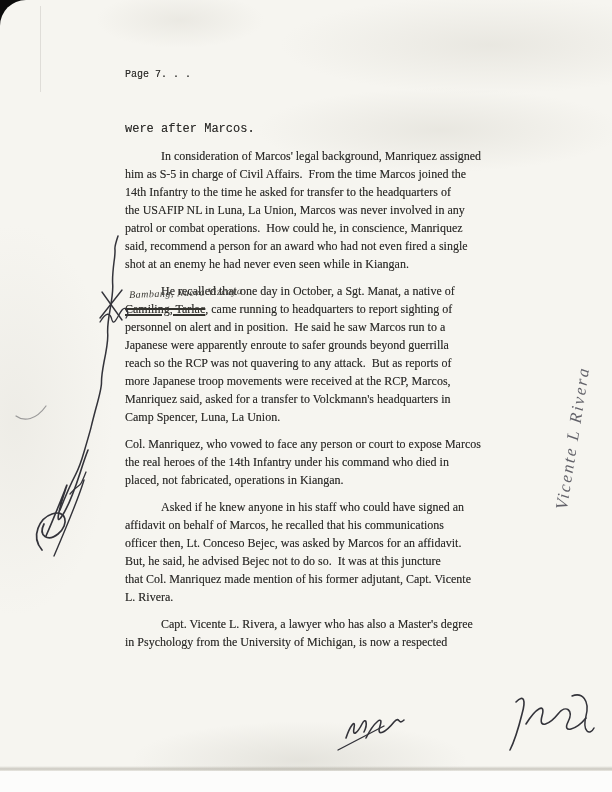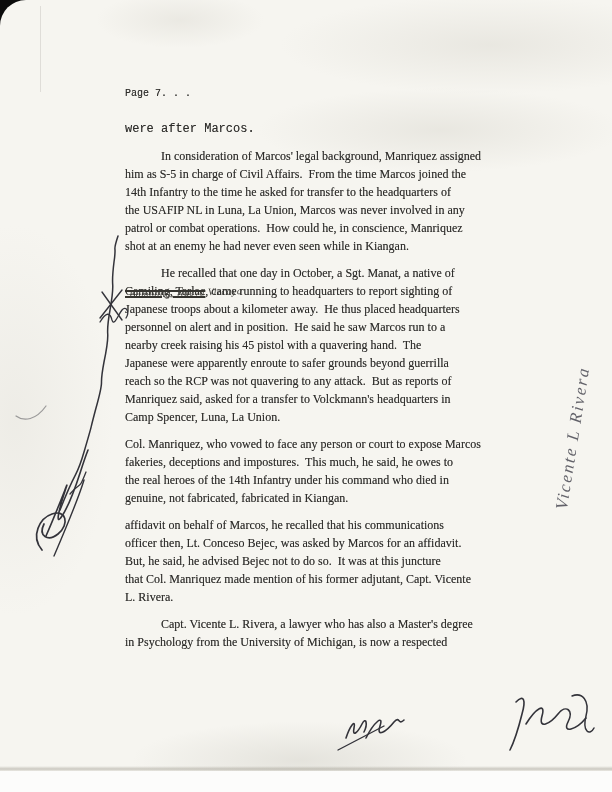--- a/index.html
+++ b/index.html
@@ -30,21 +30,21 @@
   }
   .edge-shadow {
     position:absolute; left:0; top:766px; width:612px; height:5px; z-index:3;
     background:linear-gradient(to bottom, rgba(150,146,134,0), rgba(150,146,134,0.45) 60%, rgba(150,146,134,0.12));
   }
   .bottom-strip {
     position:absolute; left:0; top:771px; width:612px; height:21px;
     background:#fcfcfb; z-index:3;
   }
   .page-label {
-    position:absolute; left:125px; top:88px; z-index:4;
+    position:absolute; left:125px; top:69px; z-index:4;
     font-size:10px; color:#2e2d2b; white-space:pre;
     text-shadow:0 0 0.5px rgba(30,30,28,0.5);
   }
   .typewriter {
     position:absolute; left:125px; top:120px; width:445px; z-index:4;
     font-size:12px; line-height:18px; color:#2e2d2b;
     text-shadow:0 0 0.5px rgba(30,30,28,0.45);
   }
   .line { white-space:pre; }
   .line.indent { padding-left:36px; }
@@ -83,40 +83,40 @@
 
 <div class="typewriter">
   <div class="line">were after Marcos.</div>
 
 <div class="para">
       <div class="line indent">In consideration of Marcos' legal background, Manriquez assigned</div>
       <div class="line">him as S-5 in charge of Civil Affairs.  From the time Marcos joined the</div>
       <div class="line">14th Infantry to the time he asked for transfer to the headquarters of</div>
       <div class="line">the USAFIP NL in Luna, La Union, Marcos was never involved in any</div>
       <div class="line">patrol or combat operations.  How could he, in conscience, Manriquez</div>
+      <div class="line">said, recommend a person for an award who had not even fired a single</div>
       <div class="line">shot at an enemy he had never even seen while in Kiangan.</div>
     </div>
     <div class="para">
       <div class="line indent">He recalled that one day in October, a Sgt. Manat, a native of</div>
       <div class="line"><span class="strike">Camiling, Tarlac</span>, came running to headquarters to report sighting of</div>
-      <div class="line">Japanese troops about a kilometer away.  He thus placed headquarters</div>
       <div class="line">personnel on alert and in position.  He said he saw Marcos run to a</div>
-      <div class="line">nearby creek raising his 45 pistol with a quavering hand.  The</div>
       <div class="line">Japanese were apparently enroute to safer grounds beyond guerrilla</div>
       <div class="line">reach so the RCP was not quavering to any attack.  But as reports of</div>
+      <div class="line">more Japanese troop movements were received at the RCP, Marcos,</div>
       <div class="line">Manriquez said, asked for a transfer to Volckmann's headquarters in</div>
       <div class="line">Camp Spencer, Luna, La Union.</div>
     </div>
     <div class="para">
       <div class="line">Col. Manriquez, who vowed to face any person or court to expose Marcos</div>
-      <div class="line">fakeries, deceptions and impostures.  This much, he said, he owes to</div>
       <div class="line">the real heroes of the 14th Infantry under his command who died in</div>
-      <div class="line">genuine, not fabricated, fabricated in Kiangan.</div>
+      <div class="line">placed, not fabricated, operations in Kiangan.</div>
     </div>
     <div class="para">
+      <div class="line indent">Asked if he knew anyone in his staff who could have signed an</div>
       <div class="line">affidavit on behalf of Marcos, he recalled that his communications</div>
       <div class="line">officer then, Lt. Conceso Bejec, was asked by Marcos for an affidavit.</div>
       <div class="line">But, he said, he advised Bejec not to do so.  It was at this juncture</div>
       <div class="line">that Col. Manriquez made mention of his former adjutant, Capt. Vicente</div>
       <div class="line">L. Rivera.</div>
     </div>
     <div class="para">
       <div class="line indent">Capt. Vicente L. Rivera, a lawyer who has also a Master's degree</div>
       <div class="line">in Psychology from the University of Michigan, is now a respected</div>
     </div>

